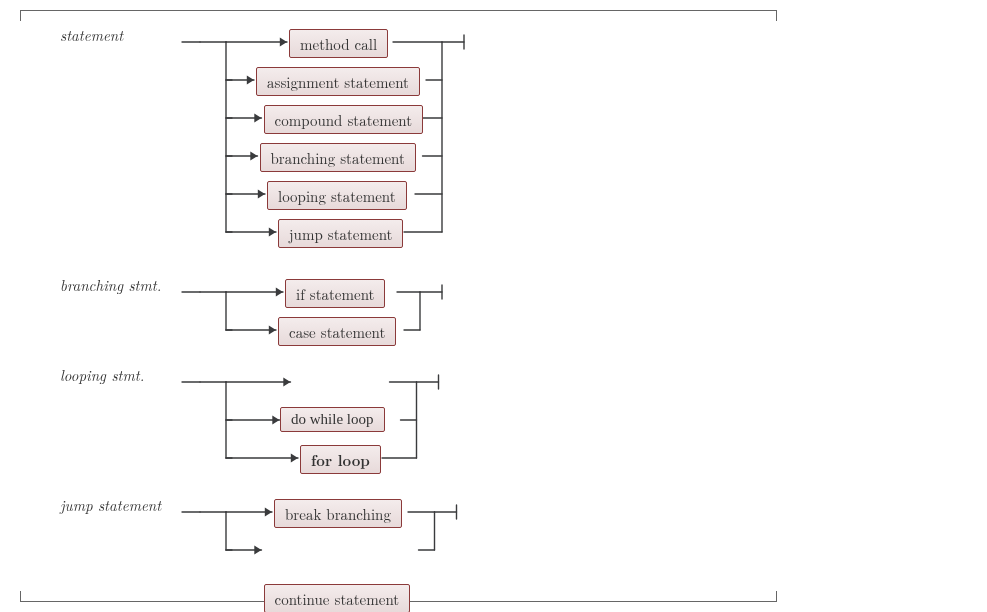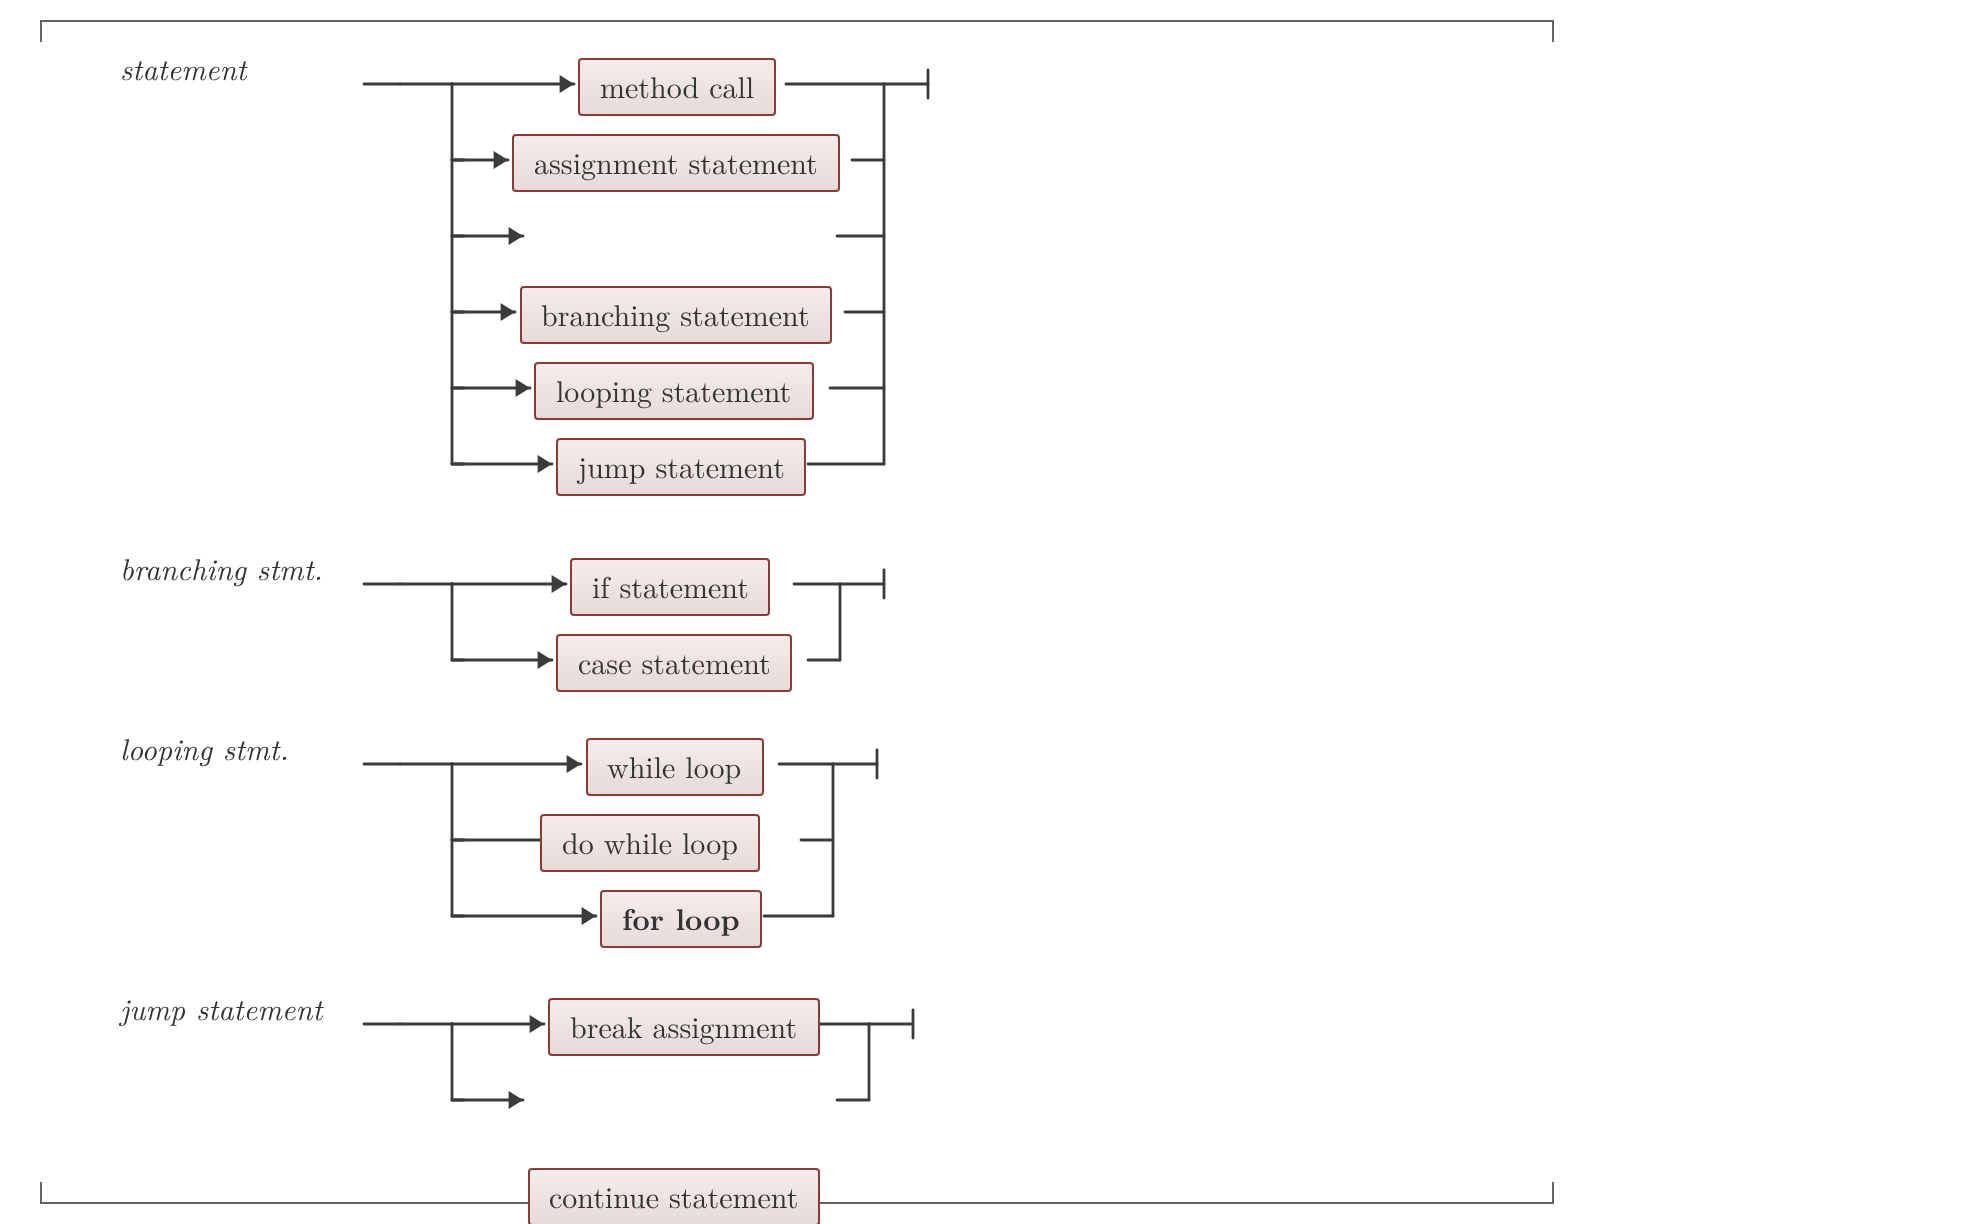--- a/index.html
+++ b/index.html
@@ -102,20 +102,21 @@
           <line x1="226" y1="164" x2="265" y2="164"></line>
           <polygon class="arrowhead" points="265,164 257.8,159.5 257.8,168.5"></polygon>
           <line x1="415" y1="164" x2="442" y2="164"></line>
           <path d="M 226 202 q 6 0 6 0"></path>
           <line x1="226" y1="202" x2="276" y2="202"></line>
           <polygon class="arrowhead" points="276,202 268.8,197.5 268.8,206.5"></polygon>
           <line x1="404" y1="202" x2="442" y2="202"></line>
         </svg>
         <div class="alt" style="left: 289px; top: -1px;">method call</div>
         <div class="alt" style="left: 256px; top: 37px;">assignment statement</div>
+        <div class="alt" style="left: 263.5px; top: 75px;">compound statement</div>
         <div class="alt" style="left: 267px; top: 151px;">looping statement</div>
         <div class="alt" style="left: 259.5px; top: 113px;">branching statement</div>
         <div class="alt" style="left: 278px; top: 189px;">jump statement</div>
       </div>
       <div class="rule" style="top: 280px; height: 86px;">
         <div class="rule-label">branching stmt.</div>
         <svg class="rails" width="462" height="96">
           <line x1="200" y1="12" x2="226" y2="12"></line>
           <path d="M 226 12 q 0 0 0 0"></path>
           <line x1="226" y1="12" x2="226" y2="50"></line>
@@ -149,39 +150,38 @@
           <line x1="389.5" y1="12" x2="416.5" y2="12"></line>
           <path d="M 226 50 q 6 0 6 0"></path>
           <line x1="226" y1="50" x2="279.5" y2="50"></line>
           <polygon class="arrowhead" points="279.5,50 272.3,45.5 272.3,54.5"></polygon>
           <line x1="400.5" y1="50" x2="416.5" y2="50"></line>
           <path d="M 226 88 q 6 0 6 0"></path>
           <line x1="226" y1="88" x2="298" y2="88"></line>
           <polygon class="arrowhead" points="298,88 290.8,83.5 290.8,92.5"></polygon>
           <line x1="382" y1="88" x2="416.5" y2="88"></line>
         </svg>
-        <div class="alt" style="left: 292.5px; top: -1px;">while loop</div>
-        <div class="alt" style="left: 270px; top: 37px;">do while loop</div>
+        <div class="alt" style="left: 280px; top: 37px; font-family: Liberation Serif, serif;">do while loop</div>
         <div class="alt" style="left: 300px; top: 75px; font-weight: bold;">for loop</div>
       </div>
       <div class="rule" style="top: 500px; height: 86px;">
         <div class="rule-label">jump statement</div>
         <svg class="rails" width="476.5" height="96">
           <line x1="200" y1="12" x2="226" y2="12"></line>
           <path d="M 226 12 q 0 0 0 0"></path>
           <line x1="226" y1="12" x2="226" y2="50"></line>
           <line x1="434.5" y1="12" x2="434.5" y2="50"></line>
           <line x1="434.5" y1="12" x2="456.5" y2="12"></line>
           <line x1="456.5" y1="5" x2="456.5" y2="19"></line>
           <line x1="182" y1="12" x2="200" y2="12"></line>
           <line x1="226" y1="12" x2="272" y2="12"></line>
           <polygon class="arrowhead" points="272,12 264.8,7.5 264.8,16.5"></polygon>
           <line x1="408" y1="12" x2="434.5" y2="12"></line>
           <path d="M 226 50 q 6 0 6 0"></path>
           <line x1="226" y1="50" x2="261.5" y2="50"></line>
           <polygon class="arrowhead" points="261.5,50 254.3,45.5 254.3,54.5"></polygon>
           <line x1="418.5" y1="50" x2="434.5" y2="50"></line>
         </svg>
-        <div class="alt" style="left: 274px; top: -1px;">break assignment</div>
+        <div class="alt" style="left: 274px; top: -1px;">break branching</div>
         <div class="alt" style="left: 263.5px; top: 37px; margin-top: 47px;">continue statement</div>
       </div>
     </div>
 </div>
 
 </body></html>

